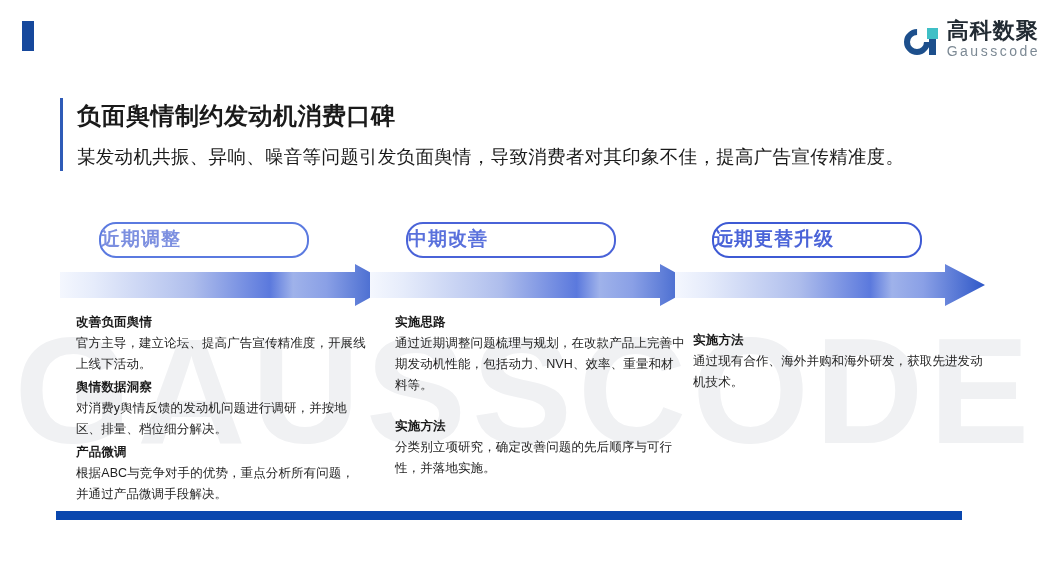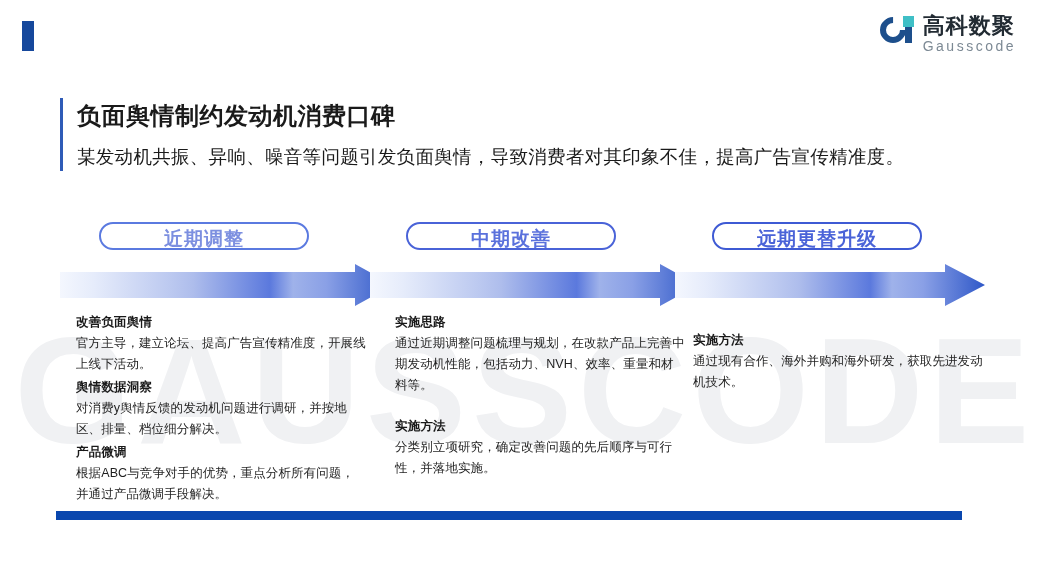--- a/index.html
+++ b/index.html
@@ -57,25 +57,25 @@
     font-size: 29px;
     font-weight: bold;
     color: #16489c;
     letter-spacing: 1px;
     line-height: 40px;
   }
 
   
   #logo {
     position: absolute;
-    right: 34px;
+    right: 10px;
     top: 14px;
     height: 46px;
     display: flex;
-    align-items: flex-start;
+    align-items: flex-end;
     gap: 9px;
   }
   #logo-mark {
     position: relative;
     width: 34px;
     height: 34px;
   }
   #logo-mark .ring {
     position: absolute;
     left: 0; top: 3px;
@@ -141,25 +141,24 @@
     font-size: 18.5px;
     color: #1a1a1a;
     line-height: 28px;
     letter-spacing: 0.3px;
   }
 
   
   .pill {
     position: absolute;
     top: 222px;
-    height: 28px;
+    height: 36px;
     line-height: 30px;
     border-radius: 17px;
     border: 2px solid;
-    text-align: center;
     font-size: 19px;
     font-weight: bold;
     letter-spacing: 1px;
     background: #ffffff;
     box-sizing: border-box;
     z-index: 3;
   }
   #pill-0 { left: 99px;  width: 210px; border-color: #5b7ae0; color: #7c8fe0; }
   #pill-1 { left: 406px; width: 210px; border-color: #4a63d8; color: #5a71dc; }
   #pill-2 { left: 712px; width: 210px; border-color: #3e5ad4; color: #4a63d8; }

